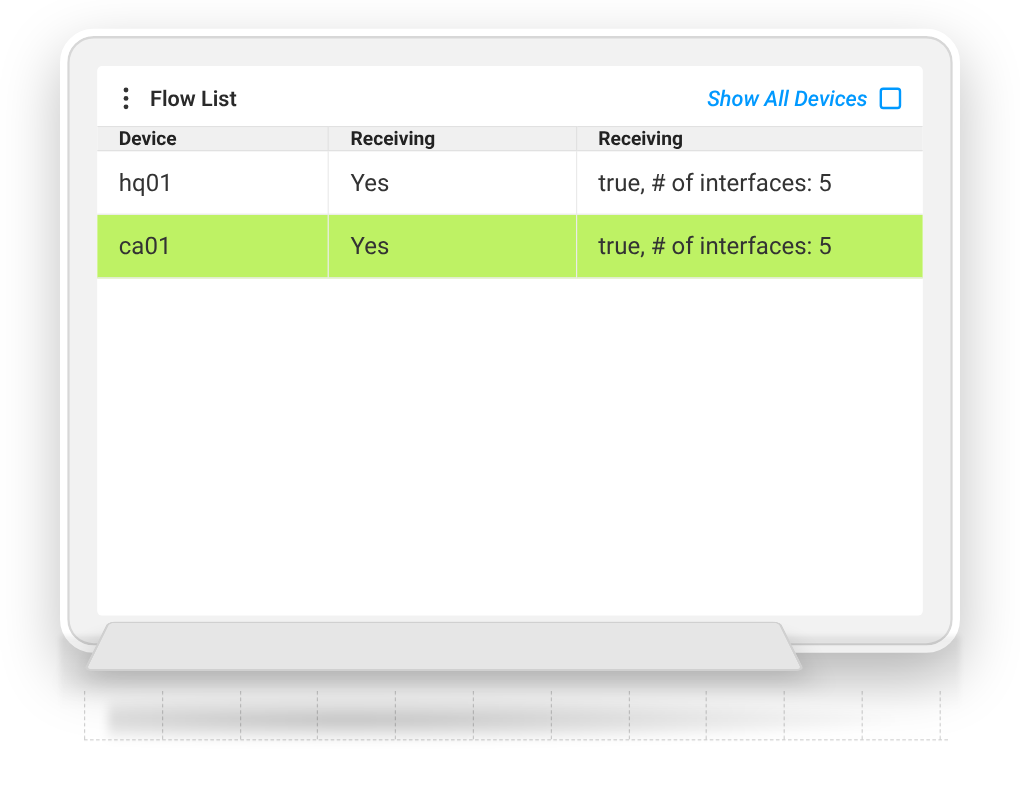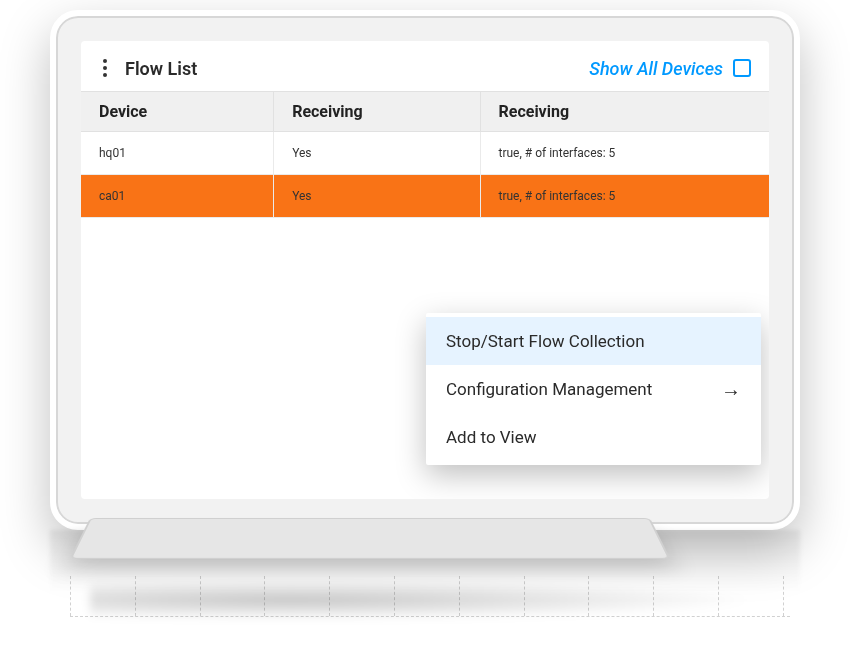--- a/index.html
+++ b/index.html
@@ -1,21 +1,21 @@
 <!DOCTYPE html>
 <html><head>
 <meta charset="utf-8">
 <style>
   * { box-sizing: border-box; margin: 0; padding: 0; }
   html, body { width: 850px; height: 656px; font-family: -apple-system, "Segoe UI", Roboto, Arial, sans-serif; background: transparent; overflow: hidden; }
   .stage { position: relative; width: 850px; height: 656px; }
 
   
   .tablet {
-    position: absolute; left: 50px; top: 10px; width: 750px; height: 520px;
+    position: absolute; left: 50px; top: 24px; width: 750px; height: 520px;
     background: #f2f2f2;
     border: 6px solid #fff;
     border-radius: 28px;
     box-shadow: 0 20px 50px rgba(0,0,0,.25), 0 0 0 2px #d7d7d7 inset;
     overflow: hidden;
   }
   .tablet-reflection {
     position: absolute; left: 50px; top: 530px; width: 750px; height: 90px;
     background: linear-gradient(to bottom, rgba(0,0,0,.07), transparent 70%);
     border-radius: 0 0 28px 28px;
@@ -29,26 +29,26 @@
   .list-header { display: flex; align-items: center; justify-content: space-between; padding: 14px 18px 10px 18px; }
   .list-title-wrap { display: flex; align-items: center; gap: 14px; }
   .kebab { display: inline-flex; flex-direction: column; gap: 3px; padding: 4px; cursor: pointer; }
   .kebab span { width: 4px; height: 4px; background: #333; border-radius: 50%; }
   .list-title { font-size: 18px; font-weight: 600; color: #2a2a2a; }
   .show-all { display: flex; align-items: center; gap: 10px; color: #0099ff; font-size: 18px; font-weight: 500; cursor: pointer; font-style: italic; }
   .checkbox { width: 18px; height: 18px; border: 2.5px solid #0099ff; border-radius: 3px; display: inline-block; }
 
   
   .tbl { width: 100%; border-collapse: collapse; }
-  .tbl th { text-align: left; font-size: 16px; font-weight: 700; color: #222; background: #f0f0f0; padding: 10px 18px; border: 1px solid #e1e1e1; }
-  .tbl td { font-size: 12px; color: #333; padding: 14px 18px; border: 1px solid #eaeaea; }
+  .tbl th { text-align: left; font-size: 16px; font-weight: 700; color: #222; background: #f0f0f0; padding: 0 18px; border: 1px solid #e1e1e1; }
+  .tbl td { font-size: 20px; color: #333; padding: 14px 18px; border: 1px solid #eaeaea; }
   .tbl td:first-child, .tbl th:first-child { border-left: none; }
   .tbl td:last-child, .tbl th:last-child { border-right: none; }
   .link { color: #0099ff; cursor: pointer; }
-  .row-selected td { background: #f97316; }
+  .row-selected td { background: #bef264; }
 
   
   .context-menu {
     position: absolute;
     left: 345px; top: 272px;
     width: 335px;
     background: #fff;
     box-shadow: 0 10px 30px rgba(0,0,0,.25);
     border-radius: 2px;
     padding: 4px 0;
@@ -121,32 +121,20 @@
             <td>true, # of interfaces: 5</td>
           </tr>
           <tr class="row-selected">
             <td class="link">ca01</td>
             <td>Yes</td>
             <td>true, # of interfaces: 5</td>
           </tr>
         </tbody>
       </table>
 
-      <div class="context-menu">
-        <div class="menu-item highlight">
-          <span>Stop/Start Flow Collection</span>
-        </div>
-        <div class="menu-item">
-          <span>Configuration Management</span>
-          <span class="arrow">→</span>
-        </div>
-        <div class="menu-item">
-          <span>Add to View</span>
-        </div>
-      </div>
 
     </div>
   </div>
 
   <div class="tablet-reflection"></div>
 
   <div class="kbd-shadow"></div>
   <div class="kbd-stand"></div>
 
   <div class="ruler">

